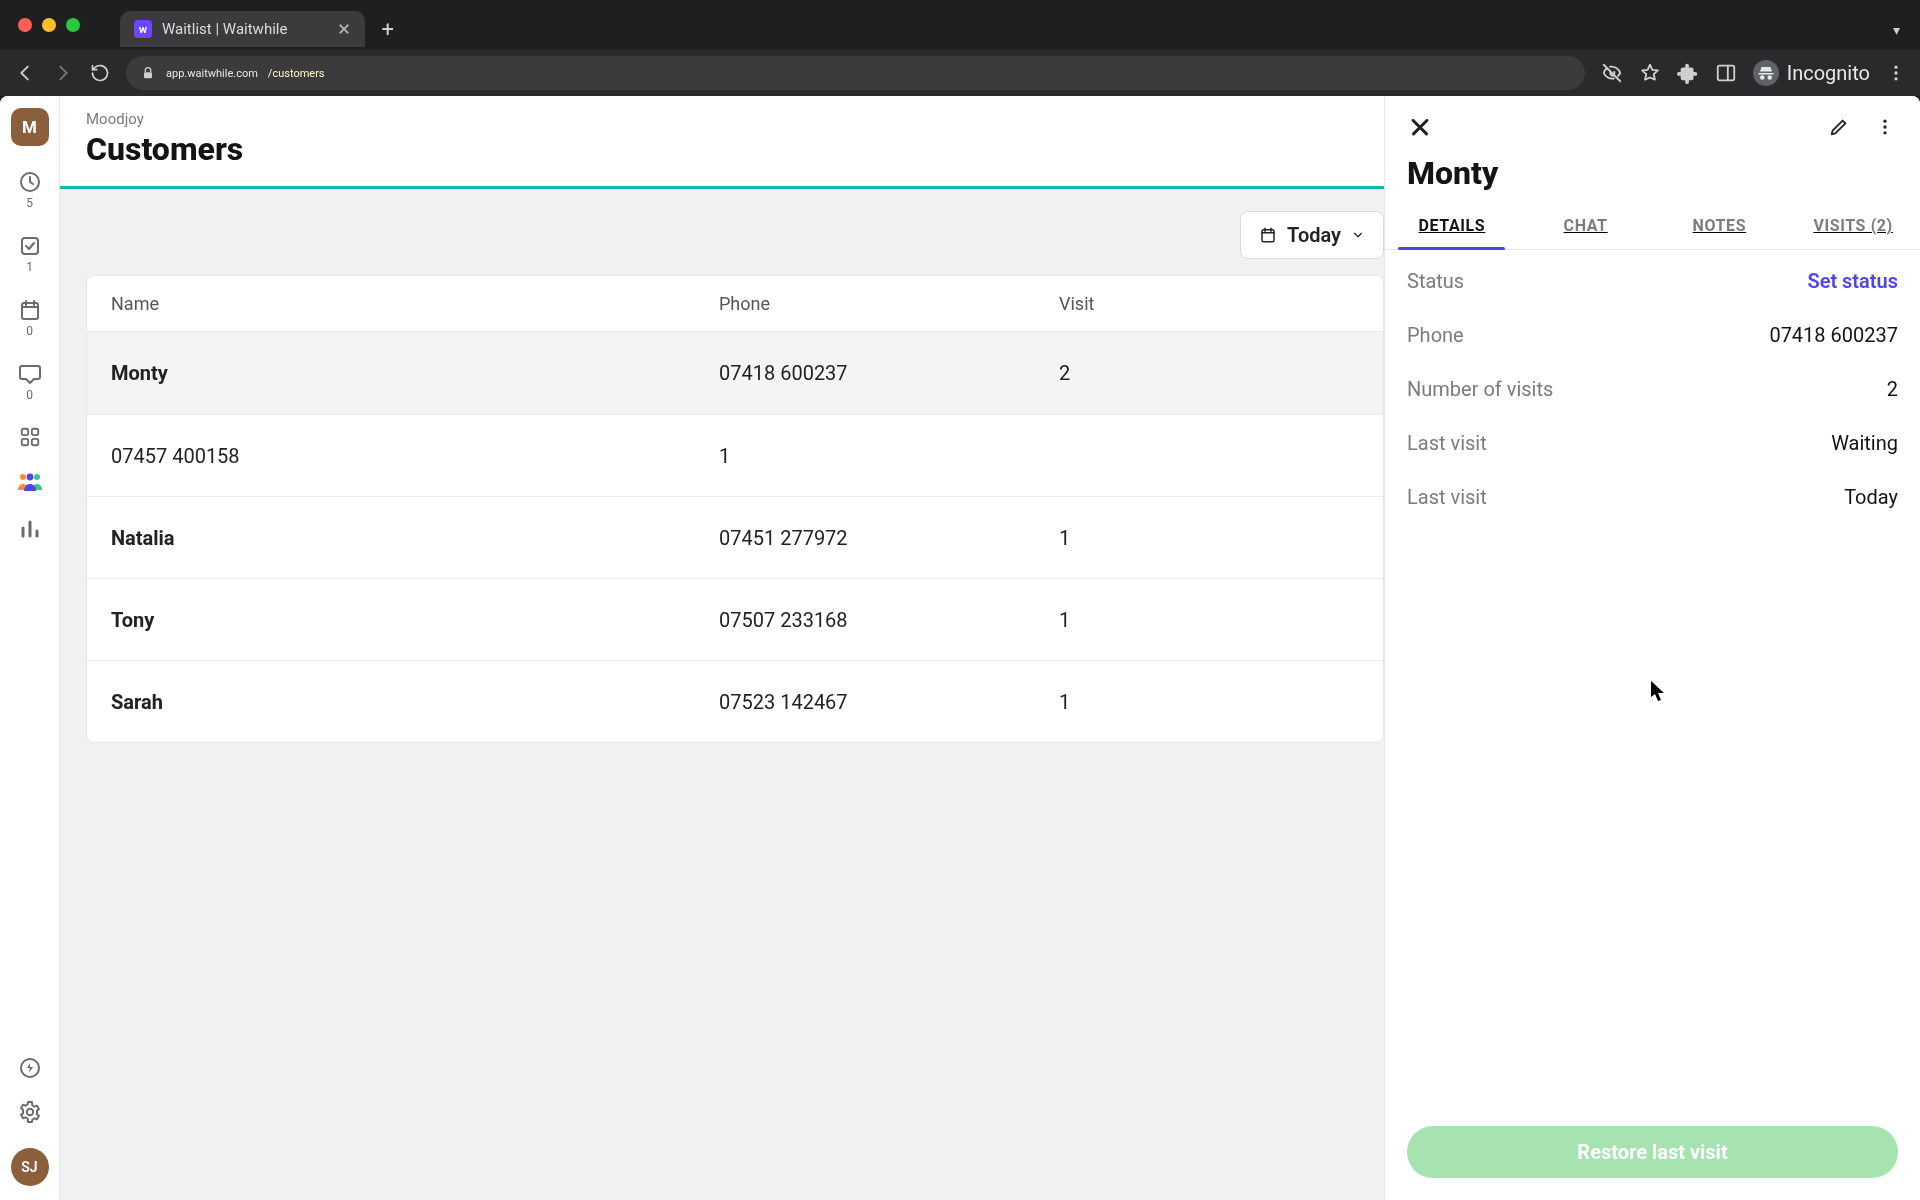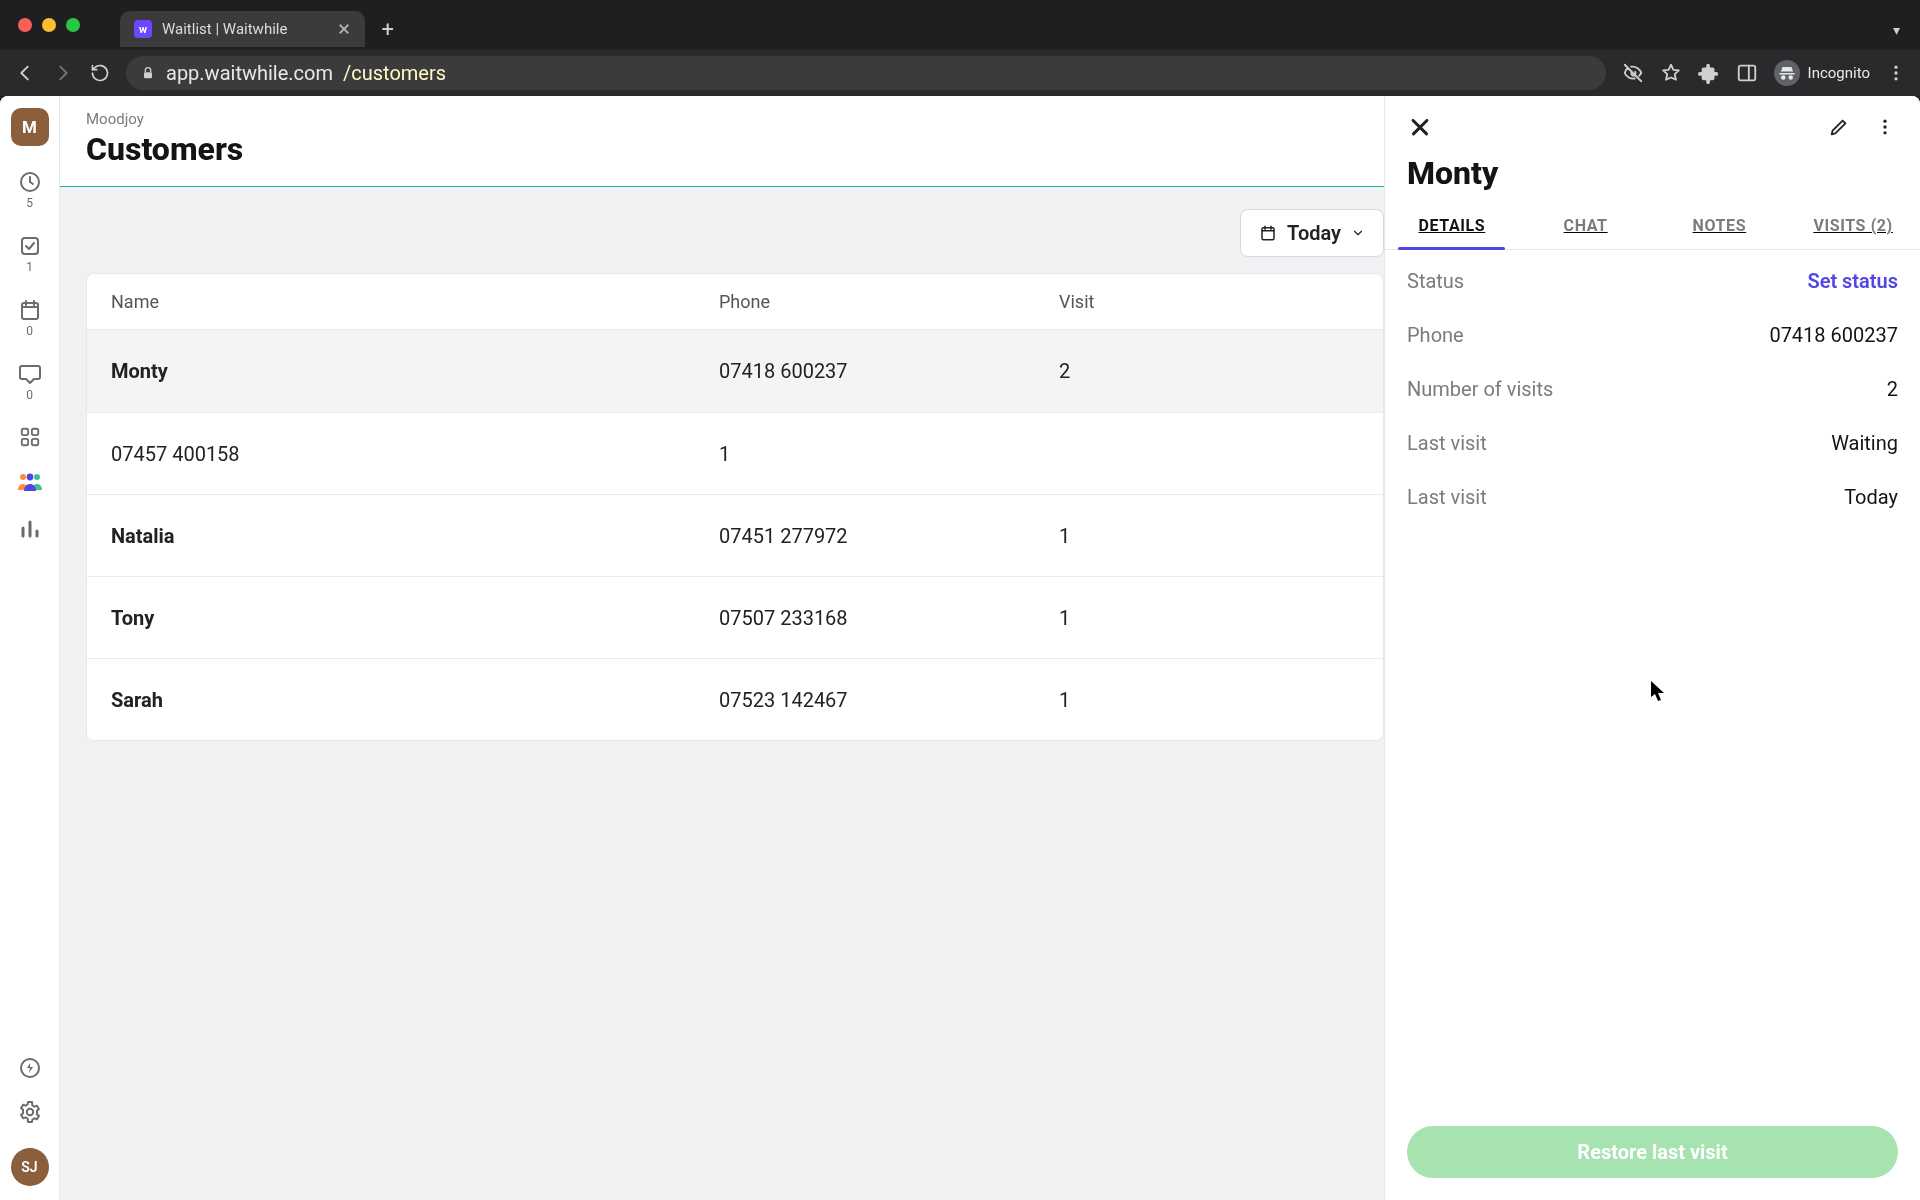--- a/index.html
+++ b/index.html
@@ -18,41 +18,41 @@
   .tab-close { width: 14px; height: 14px; position: relative; margin-left: 40px; }
   .tab-close::before, .tab-close::after { content: ""; position: absolute; left: 50%; top: 50%; width: 12px; height: 2px; background: #aaa; transform-origin: center; }
   .tab-close::before { transform: translate(-50%,-50%) rotate(45deg); }
   .tab-close::after  { transform: translate(-50%,-50%) rotate(-45deg); }
   .new-tab { color: #cfcfcf; font-size: 22px; margin-left: 16px; cursor: pointer; }
   .tabbar-caret { position: absolute; right: 20px; top: 22px; color: #cfcfcf; font-size: 14px; }
 
   .urlbar-row { position: absolute; top: 50px; left: 0; right: 0; height: 46px; background: #2a2a2c; display: flex; align-items: center; padding: 0 14px; gap: 16px; }
   .nav-arrow, .url-icon { color: #cfcfcf; display: flex; align-items: center; justify-content: center; }
   .svg-stroke { stroke: currentColor; fill: none; stroke-width: 2; stroke-linecap: round; stroke-linejoin: round; }
-  .urlbox { flex: 1; height: 34px; background: #3b3b3e; border-radius: 20px; display: flex; align-items: center; padding: 0 14px; gap: 10px; color: #cfcfcf; font-size: 20px; }
+  .urlbox { flex: 1; height: 34px; background: #3b3b3e; border-radius: 20px; display: flex; align-items: center; padding: 0 14px; gap: 10px; color: #cfcfcf; font-size: 11px; }
   .urlbox .host { color: #e8e8e8; }
   .urlbox .path { color: #fef9c3; }
-  .incognito-pill { display: flex; align-items: center; gap: 8px; color: #e8e8e8; font-size: 15px; }
+  .incognito-pill { display: flex; align-items: center; gap: 8px; color: #e8e8e8; font-size: 20px; }
   .incognito-icon { width: 26px; height: 26px; border-radius: 50%; background: #5f6368; display: flex; align-items: center; justify-content: center; }
 
   
   .app { position: absolute; top: 96px; left: 0; right: 0; bottom: 0; background: #f1f1f3; display: flex; border-radius: 8px 8px 0 0; overflow: hidden; }
 
   
   .rail { width: 60px; background: #ffffff; border-right: 1px solid #e7e7ea; display: flex; flex-direction: column; align-items: center; padding-top: 12px; gap: 24px; position: relative; }
   .rail-logo { width: 38px; height: 38px; background: #8b5e3c; color: #fff; border-radius: 10px; display: flex; align-items: center; justify-content: center; font-weight: 700; font-size: 17px; }
   .rail-item { display: flex; flex-direction: column; align-items: center; gap: 2px; color: #6b6b70; cursor: pointer; }
   .rail-item.active { color: #6c47ff; }
   .rail-badge { font-size: 12px; color: #6b6b70; }
   .rail-bottom { position: absolute; bottom: 14px; left: 0; right: 0; display: flex; flex-direction: column; align-items: center; gap: 20px; }
   .rail-avatar { width: 38px; height: 38px; border-radius: 50%; background: #8b5e3c; color: #fff; display: flex; align-items: center; justify-content: center; font-size: 14px; font-weight: 600; }
 
   
   .main { flex: 1; display: flex; flex-direction: column; min-width: 0; }
-  .page-header { background: #ffffff; border-bottom: 1px solid #14b8a6; padding: 14px 26px 18px; }
+  .page-header { background: #ffffff; border-bottom: 3px solid #14b8a6; padding: 14px 26px 18px; }
   .crumb { font-size: 15px; color: #7b7b80; }
   .page-title { font-size: 32px; font-weight: 800; color: #141414; margin-top: 2px; }
 
   .content { flex: 1; padding: 22px 0 0 26px; position: relative; }
   .date-btn { position: absolute; top: 22px; right: 0; background: #fff; border: 1px solid #d9d9de; border-radius: 8px; height: 48px; padding: 0 18px; display: flex; align-items: center; gap: 10px; font-size: 20px; font-weight: 600; color: #222; cursor: pointer; }
 
   .table-wrap { margin-top: 64px; background: #fff; border: 1px solid #e7e7ea; border-radius: 8px; overflow: hidden; }
   .thead, .trow { display: grid; grid-template-columns: 1fr 340px 300px; align-items: center; padding: 0 24px; }
   .thead { height: 56px; font-size: 18px; color: #555; border-bottom: 1px solid #ececef; }
   .trow  { height: 82px; font-size: 20px; color: #222; border-top: 1px solid #ececef; cursor: pointer; }

